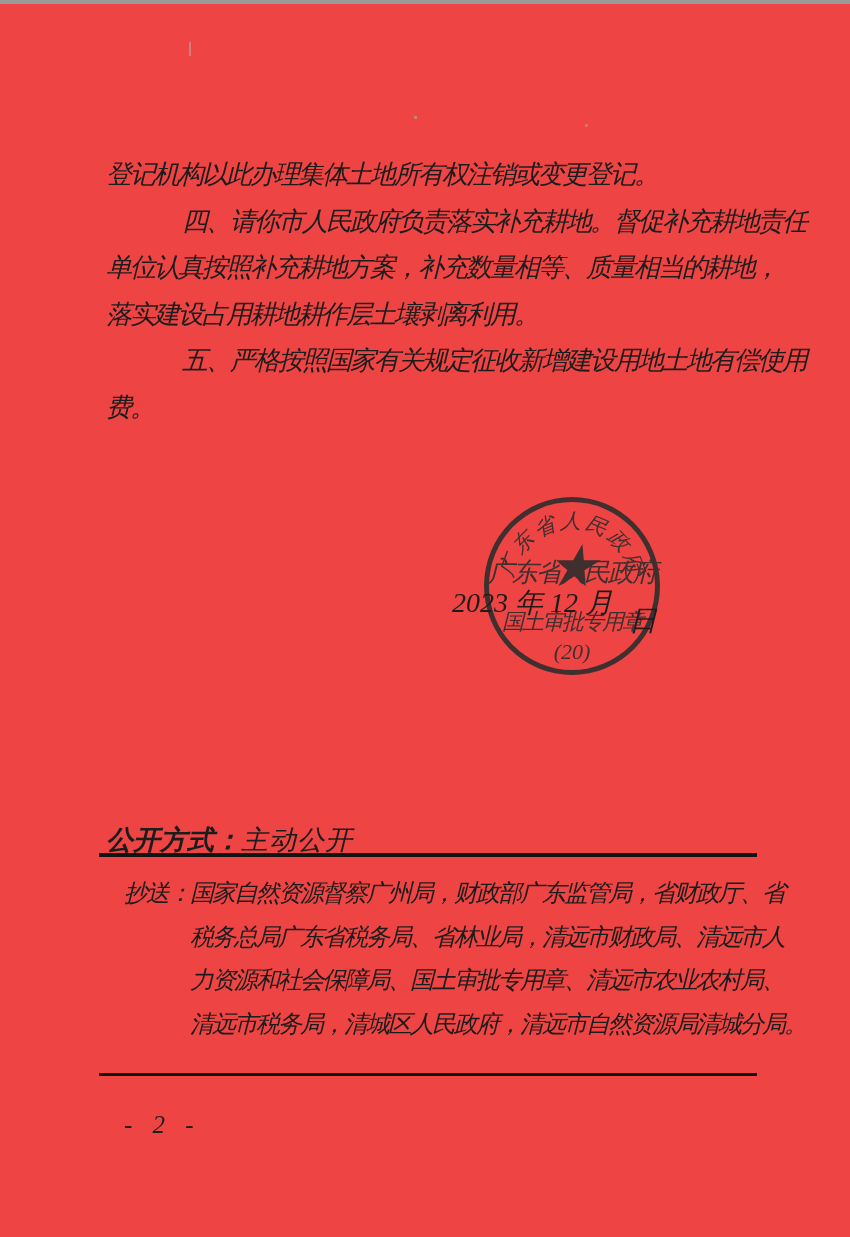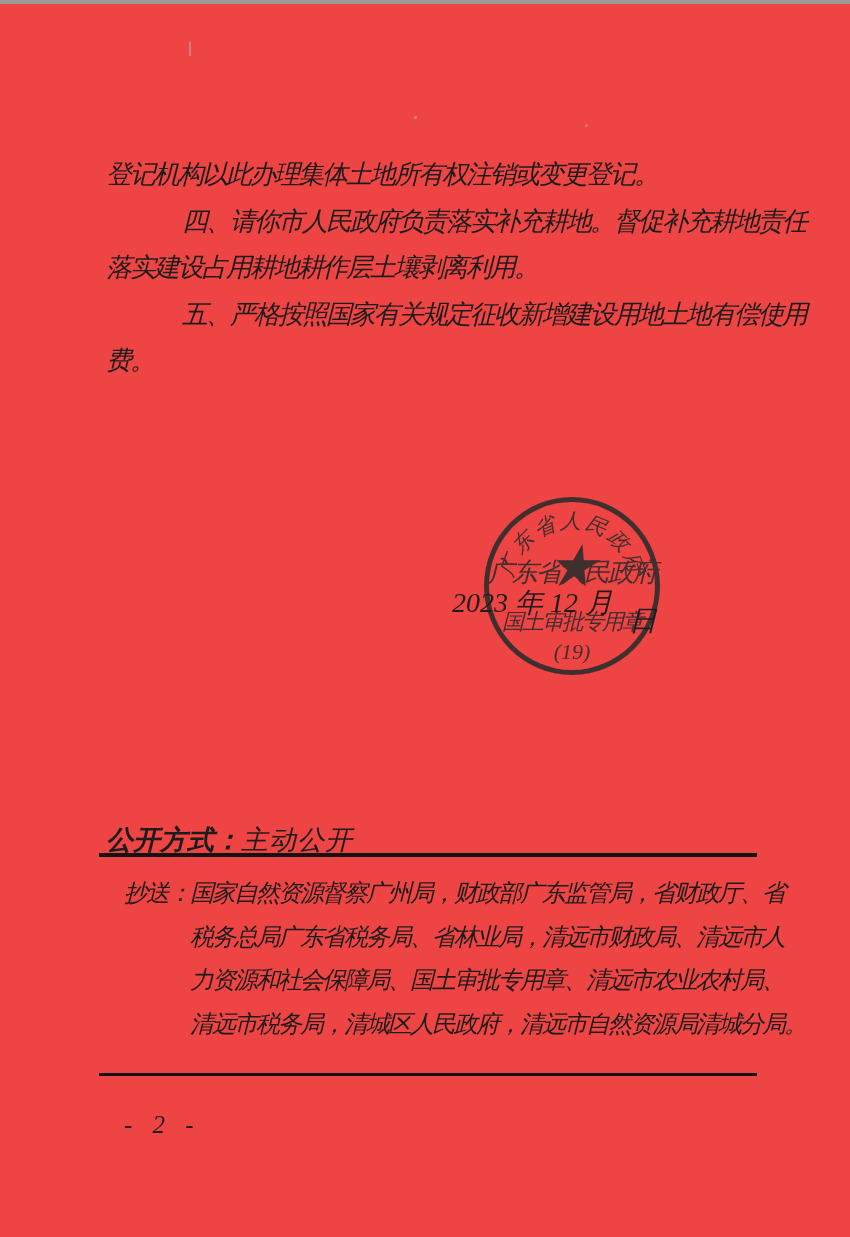--- a/index.html
+++ b/index.html
@@ -176,39 +176,40 @@
 
 <div class="page">
 
   <div class="speck speck1"></div>
   <div class="speck speck2"></div>
   <div class="speck speck3"></div>
 
   <div class="body-text">
     <div class="body-line">登记机构以此办理集体土地所有权注销或变更登记。</div>
     <div class="body-line indent">四、请你市人民政府负责落实补充耕地。督促补充耕地责任</div>
+    <div class="body-line">单位认真按照补充耕地方案，补充数量相等、质量相当的耕地，</div>
     <div class="body-line">落实建设占用耕地耕作层土壤剥离利用。</div>
     <div class="body-line indent">五、严格按照国家有关规定征收新增建设用地土地有偿使用</div>
     <div class="body-line">费。</div>
   </div>
 
   <div class="seal">
     <div class="seal-ring"></div>
     <svg class="seal-arc-svg" width="176" height="178" viewBox="0 0 176 178">
       <defs>
         <path id="arcPath" d="M 29 102 A 60 60 0 1 1 147 102" fill="none"></path>
       </defs>
       <text>
         <textPath href="#arcPath" startOffset="50%" text-anchor="middle">广东省人民政府</textPath>
       </text>
     </svg>
     <div class="seal-star">★</div>
     <div class="seal-name">广东省人民政府</div>
     <div class="seal-purpose">国土审批专用章</div>
-    <div class="seal-number">(19)</div>
+    <div class="seal-number">(20)</div>
   </div>
 
   <div class="date-line">2023 年 12 月</div>
   <div class="date-day">日</div>
 
   <div class="disclosure">
     <span class="disclosure-label">公开方式：</span><span class="disclosure-value">主动公开</span>
   </div>
 
   <div class="rule-top"></div>

